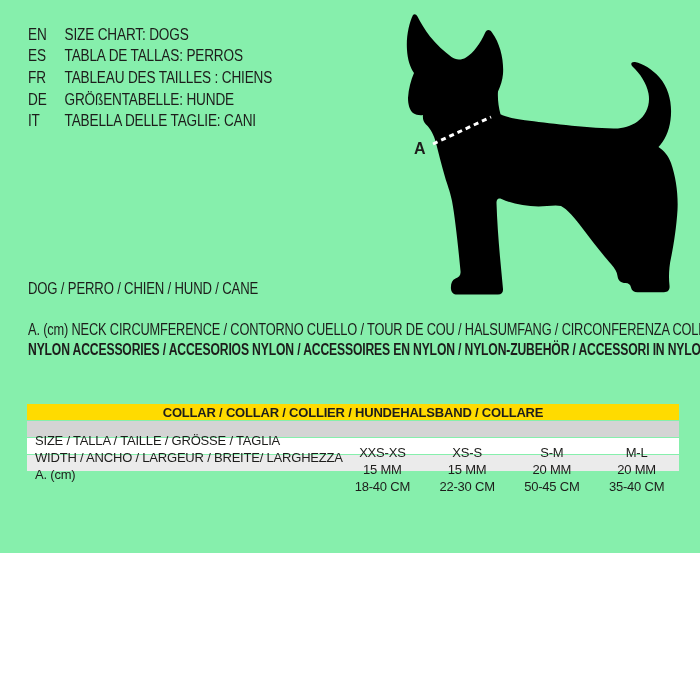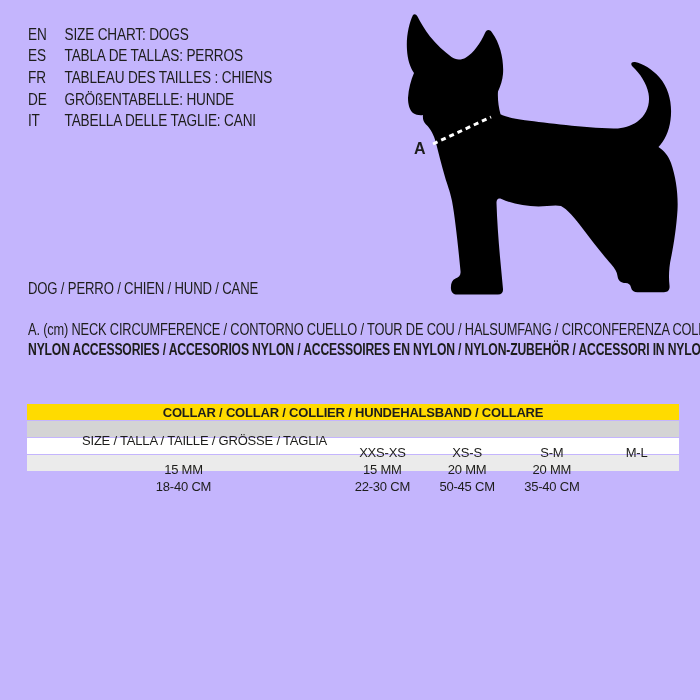--- a/index.html
+++ b/index.html
@@ -1,20 +1,20 @@
 <!DOCTYPE html>
 <html><head>
 <meta charset="utf-8">
 <style>
   html, body { margin: 0; padding: 0; background: #ffffff; }
   .page {
     position: relative;
     width: 700px;
-    height: 700px;
-    background: #c4b5fd;
+    height: 553px;
+    background: #86efac;
     overflow: hidden;
     font-family: "Liberation Sans", sans-serif;
     color: #1d1d1b;
   }
   
   .lang-block {
     position: absolute;
     left: 28px;
     top: 24px;
   }
@@ -73,21 +73,21 @@
     font-weight: 700;
     margin-bottom: 1px;
   }
   .t-row {
     display: grid;
     grid-template-columns: 313px 1fr 1fr 1fr 1fr;
     height: 16px;
     align-items: center;
     margin-bottom: 1px;
   }
-  .t-label { padding-left: 20px; text-align: left; white-space: nowrap; margin-left: 35px; }
+  .t-label { padding-left: 8px; text-align: left; white-space: nowrap; }
   .t-val   { text-align: center; white-space: nowrap; margin-top: 24px; }
 </style>
 </head>
 <body>
 
 <div class="page">
 
   <div class="lang-block">
     <div class="lang-row">
       <span class="lang-code">EN</span>
@@ -182,27 +182,29 @@
 
     <div class="t-row" style="background:#d4d4d4;">
       <div class="t-label">SIZE / TALLA / TAILLE / GRÖSSE / TAGLIA</div>
       <div class="t-val">XXS-XS</div>
       <div class="t-val">XS-S</div>
       <div class="t-val">S-M</div>
       <div class="t-val">M-L</div>
     </div>
 
     <div class="t-row" style="background:#ffffff;">
+      <div class="t-label">WIDTH / ANCHO / LARGEUR / BREITE/ LARGHEZZA</div>
       <div class="t-val">15 MM</div>
       <div class="t-val">15 MM</div>
       <div class="t-val">20 MM</div>
       <div class="t-val">20 MM</div>
     </div>
 
     <div class="t-row" style="background:#ebebeb;">
+      <div class="t-label">A. (cm)</div>
       <div class="t-val">18-40 CM</div>
       <div class="t-val">22-30 CM</div>
       <div class="t-val">50-45 CM</div>
       <div class="t-val">35-40 CM</div>
     </div>
   </div>
 
 </div>
 
 </body></html>

